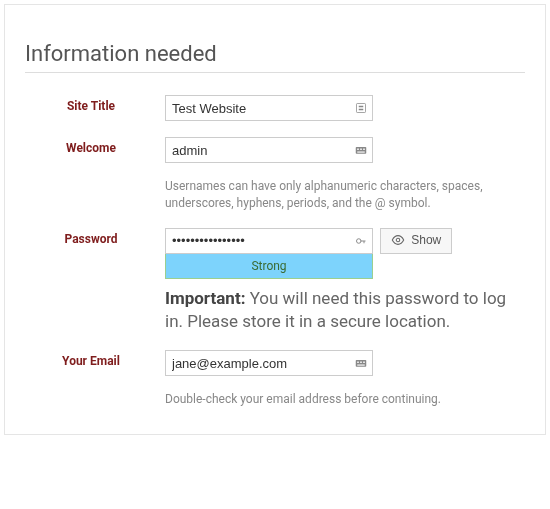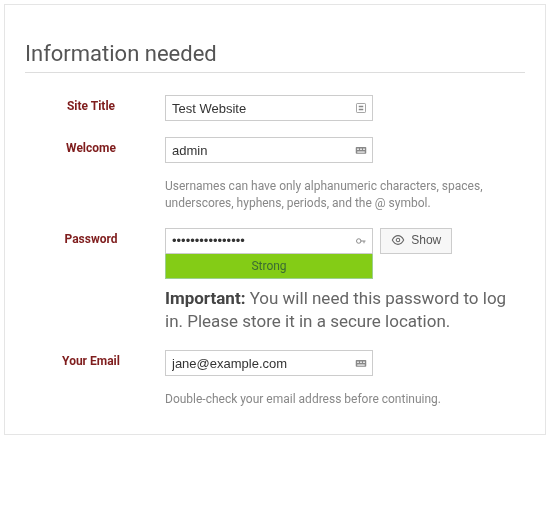--- a/index.html
+++ b/index.html
@@ -84,21 +84,21 @@
       font-size: 12px;
       color: #555;
       cursor: pointer;
       height: 26px;
       margin-left: 4px;
     }
     .strength {
       width: 208px;
       text-align: center;
       padding: 5px 0;
-      background: #84cc16;
+      background: #7dd3fc;
       border: 1px solid #9bcf8f;
       border-top: none;
       font-size: 12px;
       color: #3b6b33;
     }
     .imp { font-size: 17px; color: #666; margin-top: 8px; line-height: 1.4; }
     .imp b { color: #444; }
     .eye-icon { width:14px; height:14px; }
   </style>
 </head>

